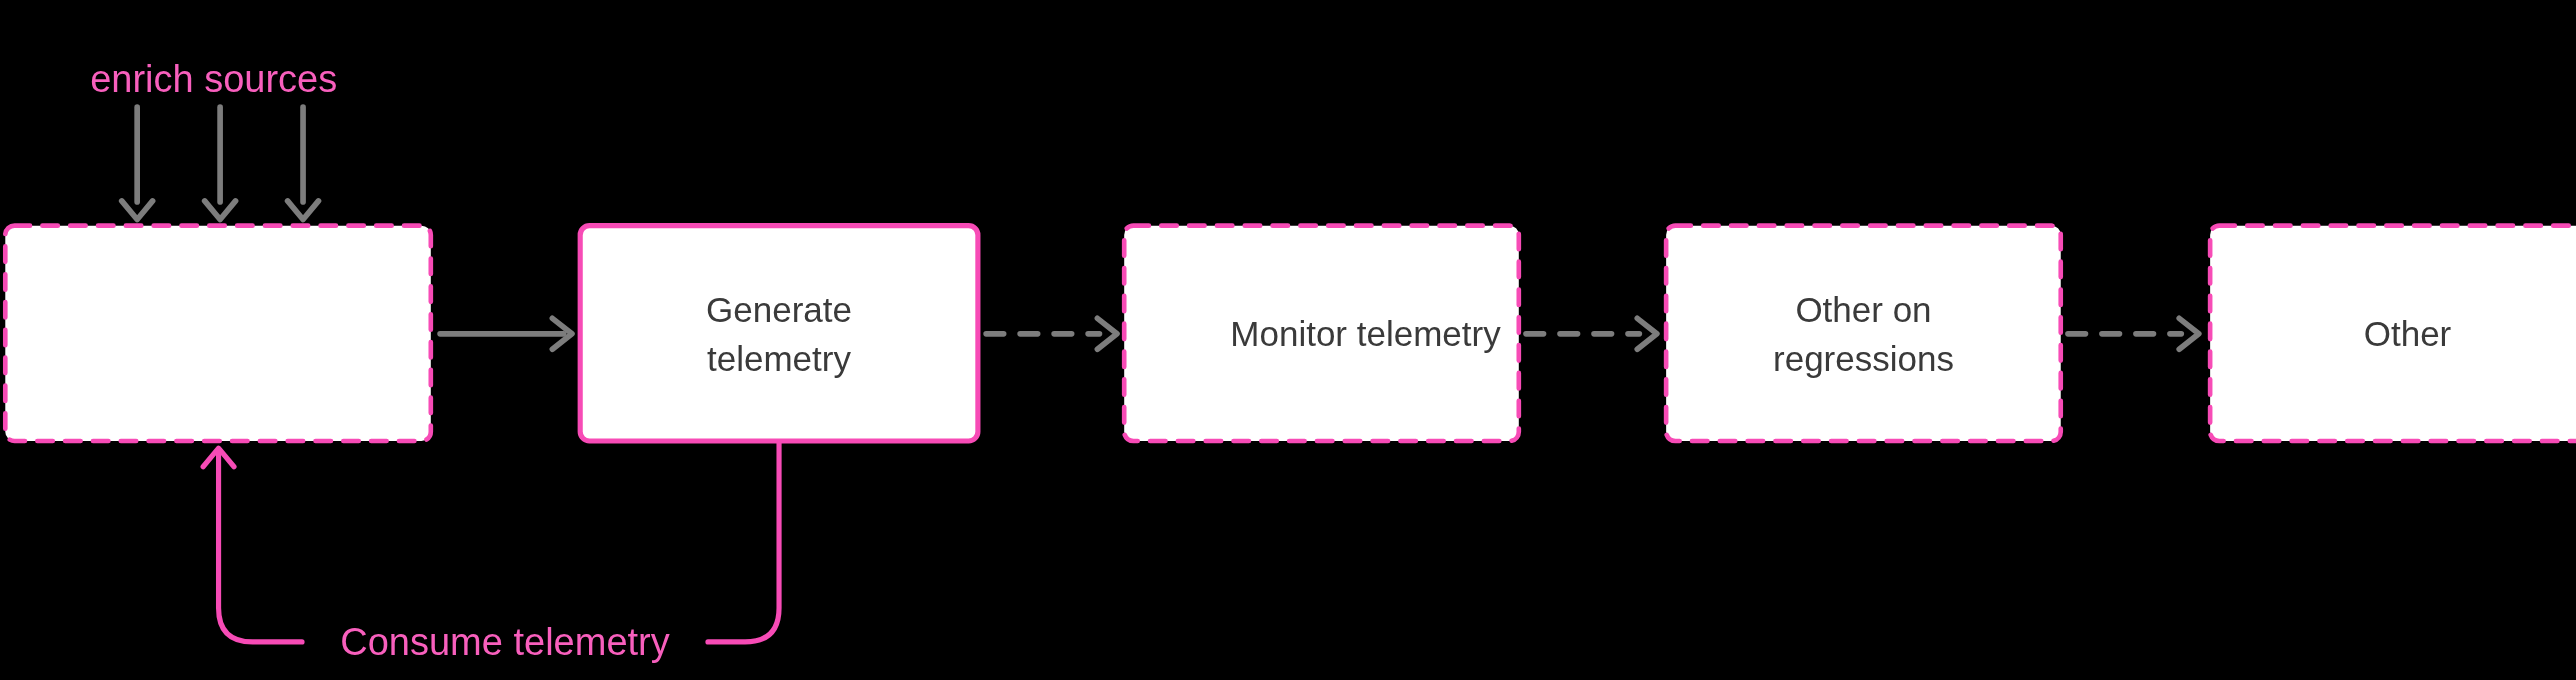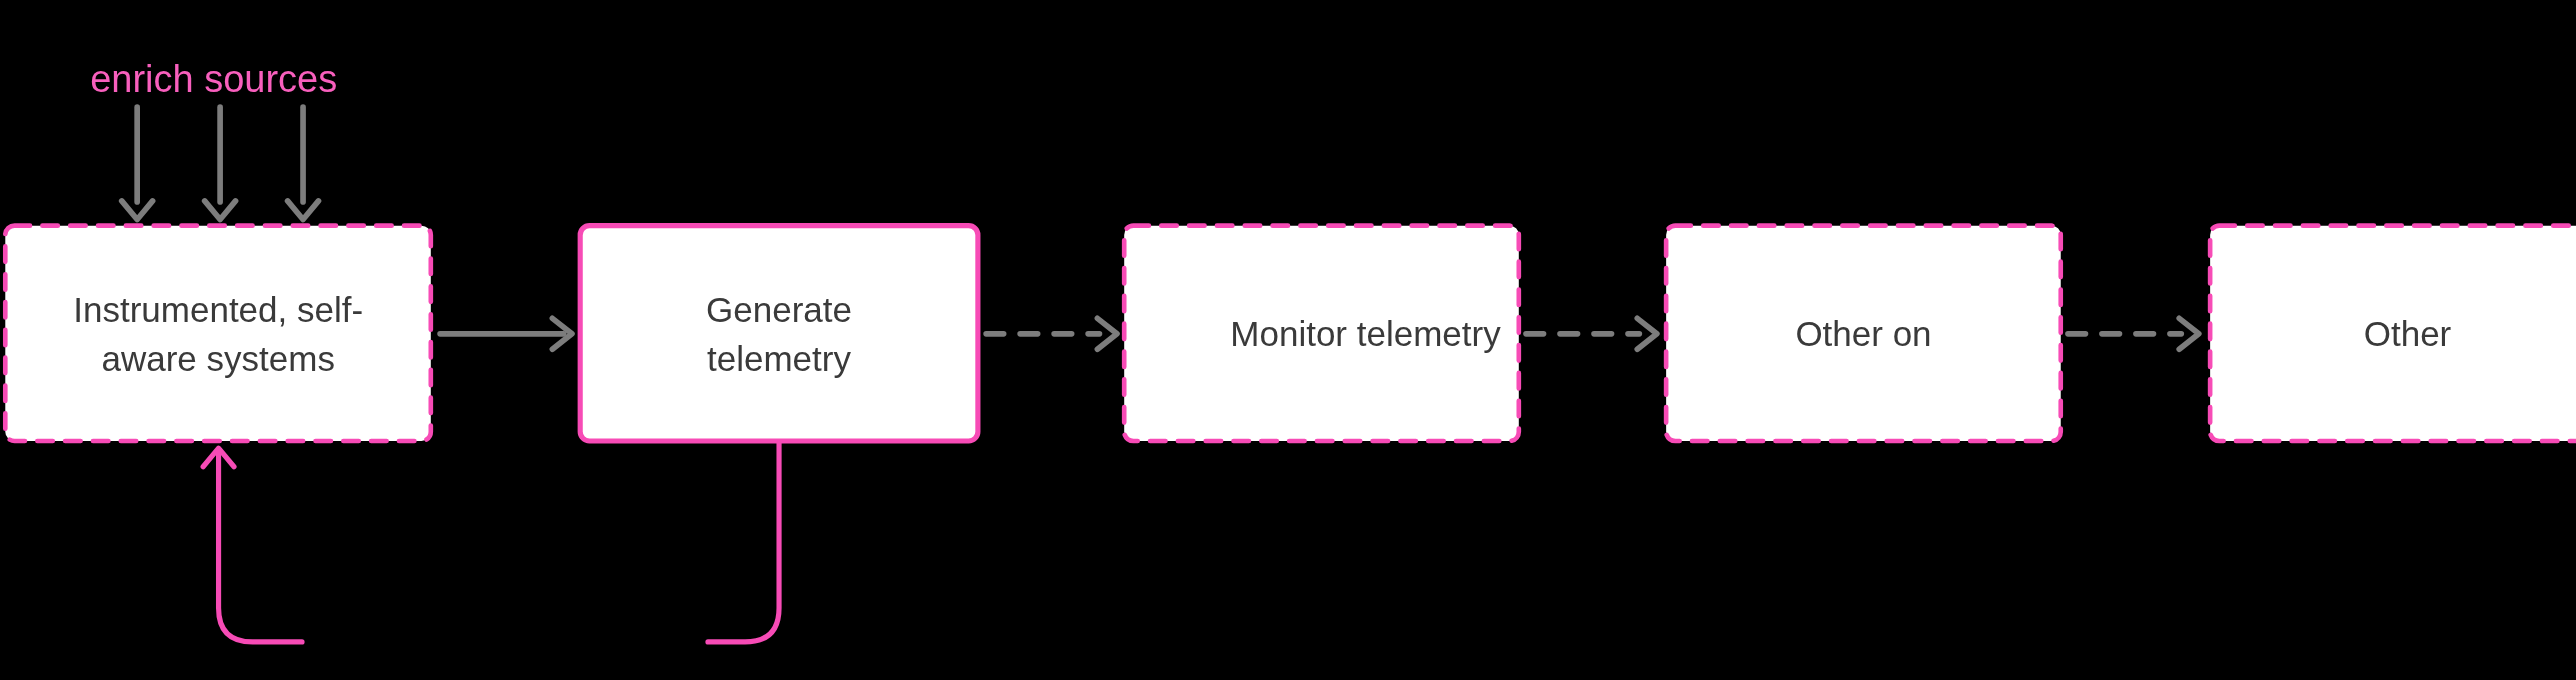--- a/index.html
+++ b/index.html
@@ -112,43 +112,41 @@
       <path d="M 586 1246 L 490 1246 Q 424 1246 424 1180 L 424 880"></path>
       <path d="M 394 906 L 424 870 L 454 906"></path>
     </g>
   </svg>
 
   <div class="lbl pink-lbl top-lbl">
     <br>
     <span>enrich sources</span>
   </div>
 
-  <div class="lbl flex-center box-lbl box-lbl-1">
-    <div>
-      <span>Instrumented, self-</span><br>
-      <span>aware systems</span>
-    </div>
-  </div>
   <div class="lbl flex-center box-lbl box-lbl-2">
     <div>
       <span>Generate</span><br>
       <span>telemetry</span>
     </div>
   </div>
   <div class="lbl flex-center box-lbl box-lbl-3">
     <div>
       <span>Monitor telemetry</span>
     </div>
   </div>
   <div class="lbl flex-center box-lbl box-lbl-4">
     <div>
       <span>Other on</span><br>
+      <span>regressions</span>
     </div>
   </div>
   <div class="lbl flex-center box-lbl box-lbl-5">
     <div>
       <span>Other</span><br>
     </div>
   </div>
 
+  <div class="lbl flex-center pink-lbl consume-lbl">
+    <span>Consume telemetry</span>
+  </div>
 
 </div>
 
 
 </body></html>

